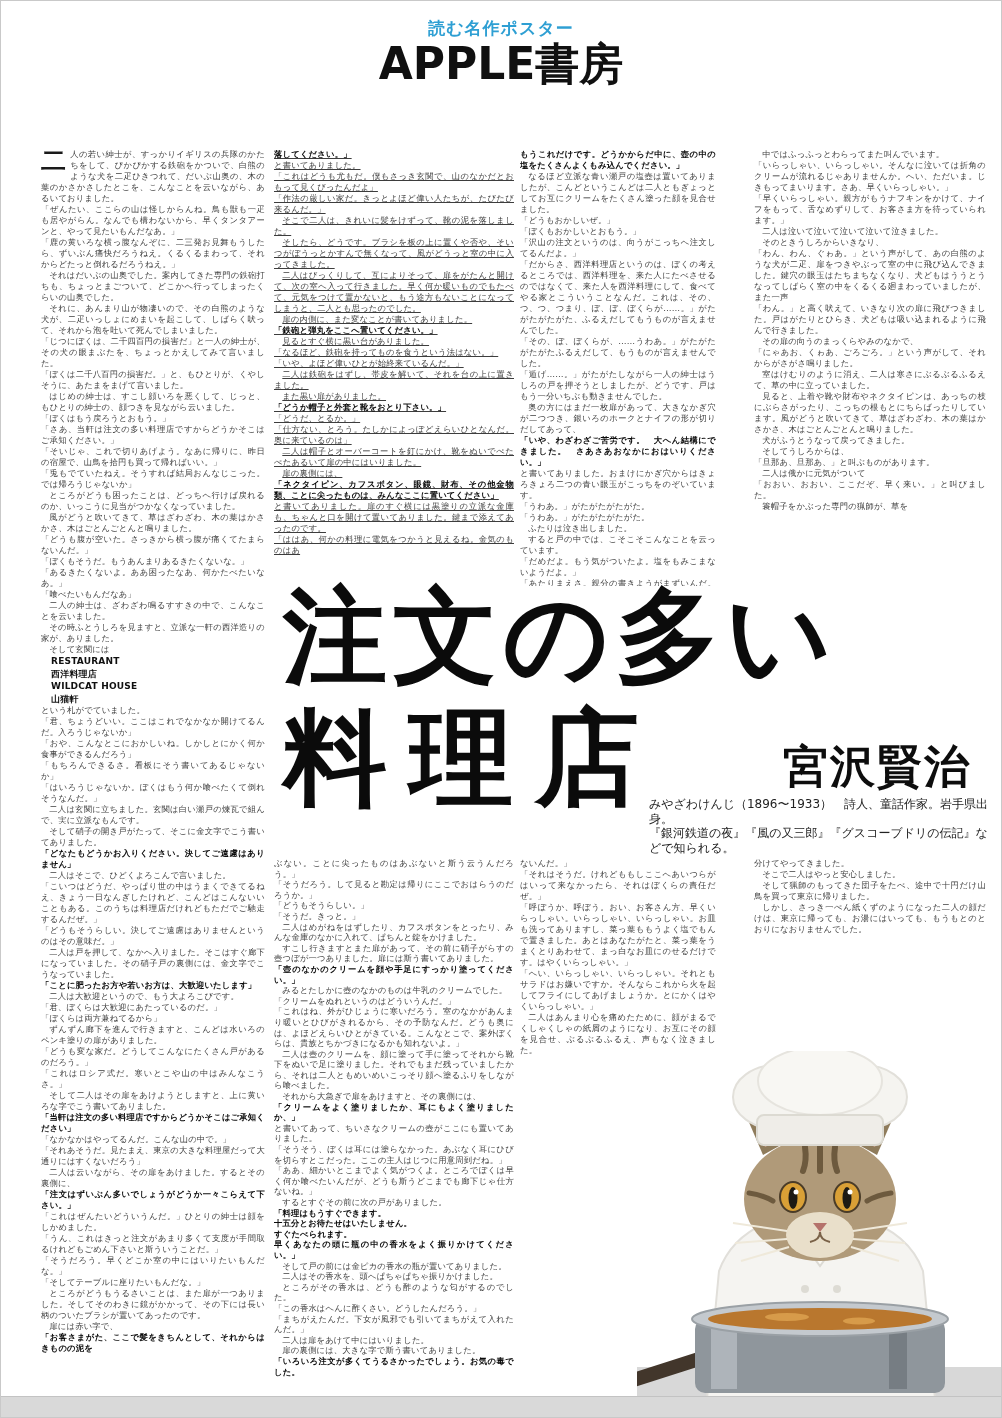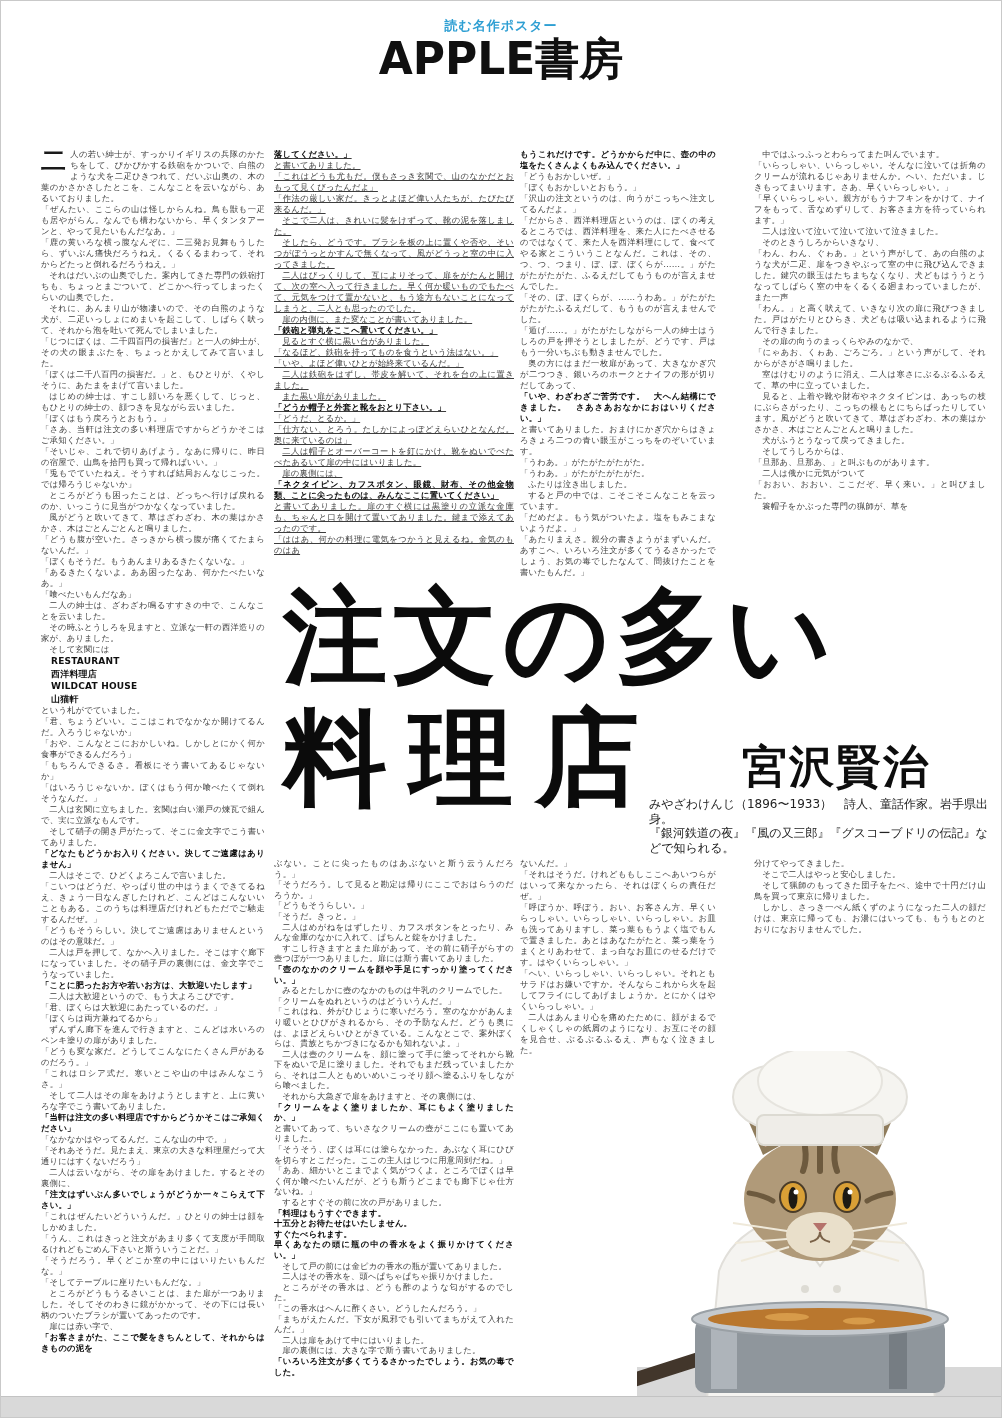--- a/index.html
+++ b/index.html
@@ -1,40 +1,40 @@
 <!DOCTYPE html>
 <html><head>
 <meta charset="utf-8">
 <style>
   html,body{margin:0;padding:0;background:#fff;}
   body{width:1002px;height:1418px;position:relative;font-family:"DejaVu Sans",sans-serif;}
   .page{position:absolute;inset:0;background:#ffffff;border:1px solid #c9c9c9;box-sizing:border-box;overflow:hidden;}
   
   .hdr{position:absolute;top:16px;left:0;right:0;text-align:center;}
-  .badge{font-size:13px;font-weight:bold;letter-spacing:1px;}
+  .badge{font-size:17px;font-weight:bold;letter-spacing:1px;}
   .brand{font-size:44px;font-weight:bold;color:#101010;line-height:46px;letter-spacing:0px;margin-top:1px;text-align:center;}
   
   .story{position:absolute;overflow:hidden;font-size:8.3px;line-height:11px;color:#3d3d3d;letter-spacing:0.2px;}
   .story p{margin:0;text-align:justify;}
   .story p.in{text-indent:1em;}
   .story p.b{font-weight:bold;color:#0a0a0a;}
   .story p.sign{font-weight:bold;color:#101010;margin-left:10px;font-size:9px;line-height:12.5px;}
   .dc{float:left;font-weight:bold;font-size:25px;line-height:22px;margin:1px 4px 0 0;color:#1a1a1a;}
   #col1{left:40px;top:148px;width:224px;height:1262px;}
   #col2u{left:273px;top:148px;width:240px;height:437px;text-decoration:underline;}
   #col3u{left:519px;top:148px;width:196px;height:437px;}
   #col4u{left:753px;top:148px;width:232px;height:437px;}
   #col2l{left:273px;top:857px;width:240px;height:556px;line-height:10.6px;}
   #col3l{left:519px;top:857px;width:196px;height:198px;}
   #col4l{left:753px;top:857px;width:232px;height:100px;}
   
   .title{position:absolute;left:282px;top:574px;color:#0b0b0b;font-weight:bold;}
   .title .l1{font-size:104px;line-height:122px;letter-spacing:6px;white-space:nowrap;}
   .title .l2{font-size:104px;line-height:122px;letter-spacing:22px;white-space:nowrap;}
-  .author{position:absolute;left:700px;top:736px;width:270px;text-align:center;font-size:45px;font-weight:bold;color:#0d0d0d;letter-spacing:2px;}
+  .author{position:absolute;left:700px;top:736px;width:270px;text-align:right;font-size:45px;font-weight:bold;color:#0d0d0d;letter-spacing:2px;}
   .bio{position:absolute;left:648px;top:796px;width:340px;font-size:12px;line-height:14.5px;color:#222;}
   
   .band{position:absolute;left:0;right:0;bottom:0;height:20px;background:#d9d9d9;border-top:1px solid #c3c3c3;}
   .catwrap{position:absolute;left:636px;top:1050px;width:366px;height:348px;}
 </style>
 </head>
 <body>
 
 <div class="page">
 
@@ -121,20 +121,21 @@
       <p>「どうだ、とるか。」</p>
       <p>「仕方ない、とろう。たしかによっぽどえらいひとなんだ。奥に来ているのは」</p>
       <p class="in">二人は帽子とオーバーコートを釘にかけ、靴をぬいでぺたぺたあるいて扉の中にはいりました。</p>
       <p class="in">扉の裏側には、</p>
       <p class="b">「ネクタイピン、カフスボタン、眼鏡、財布、その他金物類、ことに尖ったものは、みんなここに置いてください」</p>
       <p>と書いてありました。扉のすぐ横には黒塗りの立派な金庫も、ちゃんと口を開けて置いてありました。鍵まで添えてあったのです。</p>
       <p>「ははあ、何かの料理に電気をつかうと見えるね。金気のものはあ</p>
     </div>
   <div id="col3u" class="story">
       <p class="b">もうこれだけです。どうかからだ中に、壺の中の塩をたくさんよくもみ込んでください。」</p>
+      <p class="in">なるほど立派な青い瀬戸の塩壺は置いてありましたが、こんどというこんどは二人ともぎょっとしてお互にクリームをたくさん塗った顔を見合せました。</p>
       <p>「どうもおかしいぜ。」</p>
       <p>「ぼくもおかしいとおもう。」</p>
       <p>「沢山の注文というのは、向うがこっちへ注文してるんだよ。」</p>
       <p>「だからさ、西洋料理店というのは、ぼくの考えるところでは、西洋料理を、来た人にたべさせるのではなくて、来た人を西洋料理にして、食べてやる家とこういうことなんだ。これは、その、つ、つ、つまり、ぼ、ぼ、ぼくらが……。」がたがたがたがた、ふるえだしてもうものが言えませんでした。</p>
       <p>「その、ぼ、ぼくらが、……うわあ。」がたがたがたがたふるえだして、もうものが言えませんでした。</p>
       <p>「遁げ……。」がたがたしながら一人の紳士はうしろの戸を押そうとしましたが、どうです、戸はもう一分いちぶも動きませんでした。</p>
       <p class="in">奥の方にはまだ一枚扉があって、大きなかぎ穴が二つつき、銀いろのホークとナイフの形が切りだしてあって、</p>
       <p class="b">「いや、わざわざご苦労です。　大へん結構にできました。　さあさあおなかにおはいりください。」</p>
       <p>と書いてありました。おまけにかぎ穴からはきょろきょろ二つの青い眼玉がこっちをのぞいています。</p>
       <p>「うわあ。」がたがたがたがた。</p>

